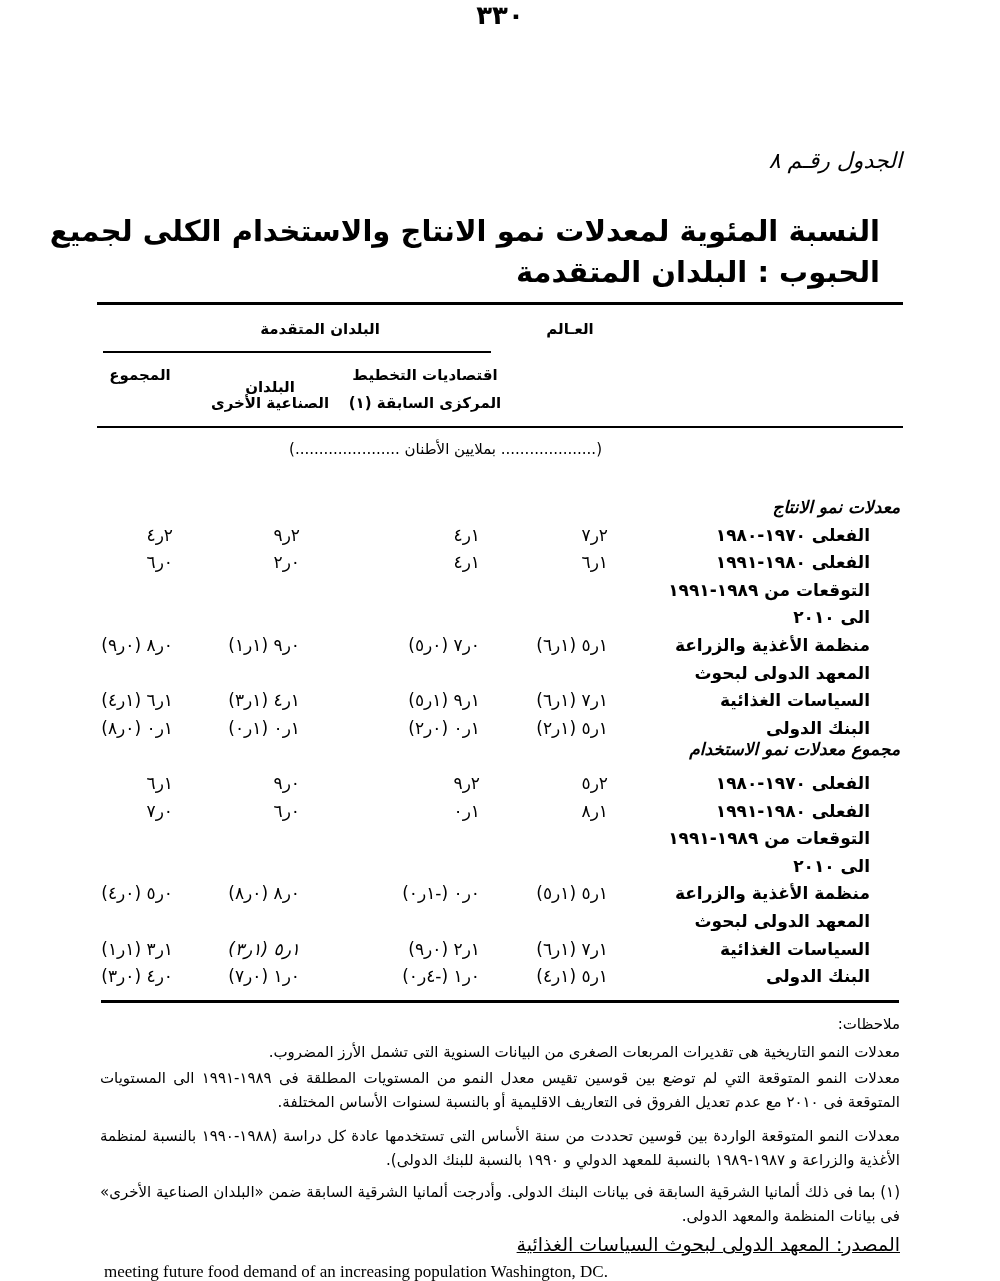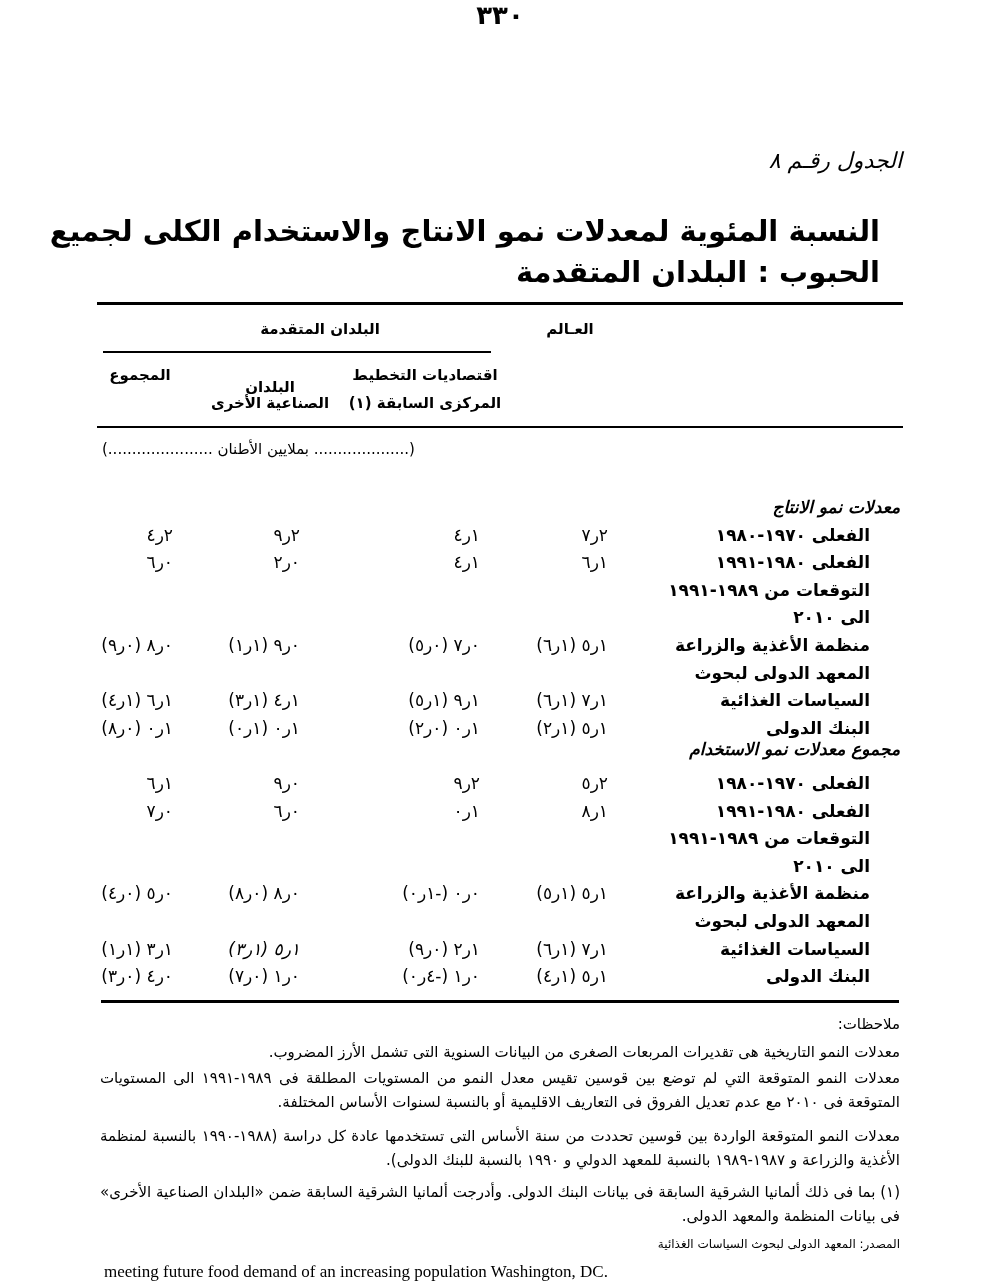--- a/index.html
+++ b/index.html
@@ -20,33 +20,33 @@
   #rule-head { left: 97px; width: 806px; top: 426px; height: 2px; }
   #rule-bottom { left: 101px; width: 798px; top: 1000px; height: 3px; }
   .hdr { font-size: 15px; font-weight: bold; line-height: 26px; text-align: center; }
   #h-world { left: 520px; width: 100px; top: 316px; }
   #h-advanced { left: 200px; width: 240px; top: 316px; }
   #h-central { left: 340px; width: 170px; top: 362px; }
   #h-central2 { left: 340px; width: 170px; top: 390px; }
   #h-other { left: 190px; width: 160px; top: 362px; margin-top: 12px; }
   #h-other2 { left: 190px; width: 160px; top: 390px; }
   #h-total { left: 100px; width: 80px; top: 362px; }
-  #unit-row { left: 102px; width: 500px; top: 436px; font-size: 15px; line-height: 26px; text-align: left; }
+  #unit-row { left: 102px; width: 500px; top: 436px; font-size: 15px; line-height: 26px; text-align: right; }
   .row { position: absolute; left: 90px; width: 810px; height: 28px; font-size: 17px; font-weight: bold; line-height: 28px; }
   .row .label { position: absolute; right: 0; white-space: nowrap; }
   .row .label.section { font-style: italic; }
   .row .v { position: absolute; white-space: nowrap; direction: ltr; text-align: right; font-weight: normal; }
   .row .c0 { right: 292px; }
   .row .c1 { right: 420px; }
   .row .c2 { right: 600px; }
   .row .c3 { right: 727px; }
   .note { right: 100px; font-size: 15px; line-height: 24px; }
   .note-wrap { right: 100px; width: 800px; font-size: 15px; line-height: 24px; text-align: justify; text-align-last: right; white-space: normal; }
   #source { left: 104px; width: 796px; top: 1232px; font-family: "Liberation Serif", serif; font-size: 17px; line-height: 24px; }
-  #source .src-ar { float: right; direction: rtl; font-family: "DejaVu Sans", sans-serif; font-size: 12px; }
+  #source .src-ar { float: right; direction: rtl; font-family: "DejaVu Sans", sans-serif; font-size: 19px; text-decoration: underline; }
   #source2 { left: 104px; top: 1260px; font-family: "Liberation Serif", serif; font-size: 17px; line-height: 24px; }
 </style>
 </head>
 <body>
 
 <div id="page-number" class="abs">٣٣٠</div>
 
 <div id="table-label" class="abs rtl">الجدول رقـم ٨</div>
 <div id="title-1" class="abs rtl title-line">النسبة المئوية لمعدلات نمو الانتاج والاستخدام الكلى لجميع</div>
 <div id="title-2" class="abs rtl title-line">الحبوب : البلدان المتقدمة</div>

